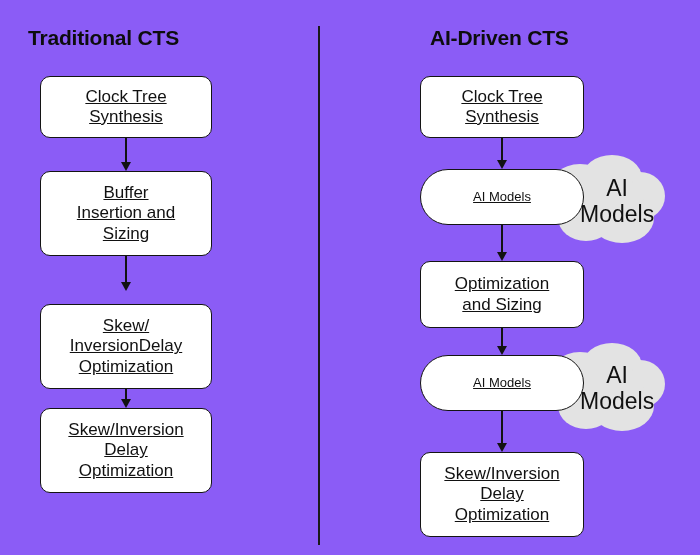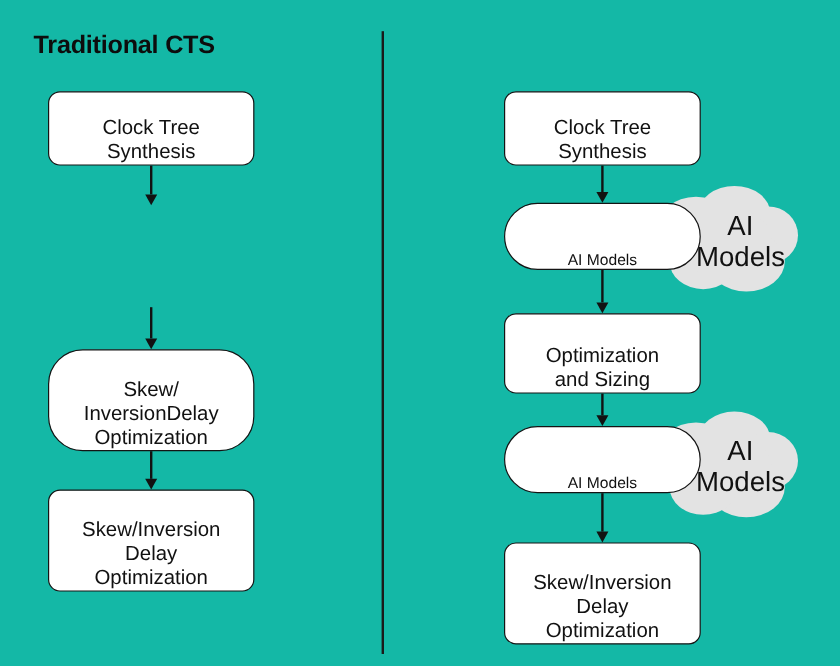--- a/index.html
+++ b/index.html
@@ -8,21 +8,21 @@
     background: #ffffff;
   }
   body {
     font-family: "Liberation Sans", sans-serif;
     -webkit-font-smoothing: antialiased;
   }
   #canvas {
     position: relative;
     width: 700px;
     height: 555px;
-    background: #14b8a6;
+    background: #8b5cf6;
     overflow: hidden;
   }
 
   
   .col-title {
     position: absolute;
     font-size: 21px;
     font-weight: bold;
     color: #0d0d0d;
     letter-spacing: -0.2px;
@@ -43,26 +43,27 @@
 
   
   .node {
     position: absolute;
     box-sizing: border-box;
     border: 1.6px solid #141414;
     border-radius: 10px;
     background: #ffffff;
     color: #111111;
     display: flex;
-    align-items: flex-end;
+    align-items: center;
     justify-content: center;
     text-align: center;
     font-size: 17px;
     line-height: 1.18;
     z-index: 3;
+    text-decoration: underline;
   }
   .node.pill {
     border-radius: 999px;
     font-size: 13px;
   }
   .node .label { display: block; padding: 0 4px; }
 
   
   .arrow {
     position: absolute;
@@ -102,39 +103,43 @@
     white-space: pre-line;
   }
 </style>
 </head>
 <body>
 
 <div id="canvas">
 
   <div class="col-title" id="title-left">Traditional CTS</div>
 
+  <div class="col-title" id="title-right">AI-Driven CTS</div>
 
   <div id="divider"></div>
 
   <div class="node" id="l-node-0" style="left:40px; top:76px; width:172px; height:62px;">
     <span class="label">Clock Tree<br>Synthesis</span>
   </div>
 
   <div class="arrow" id="l-arrow-0" style="left:125px; top:138px; width:2px; height:33px;">
     <div class="shaft" style="height:24px;"></div>
     <div class="head"></div>
   </div>
 
+  <div class="node" id="l-node-1" style="left:40px; top:171px; width:172px; height:85px;">
+    <span class="label">Buffer<br>Insertion and<br>Sizing</span>
+  </div>
 
   <div class="arrow" id="l-arrow-1" style="left:125px; top:256px; width:2px; height:35px;">
     <div class="shaft" style="height:26px;"></div>
     <div class="head"></div>
   </div>
 
-  <div class="node" id="l-node-2" style="left:40px; top:291px; width:172px; height:85px;border-radius:29px;">
+  <div class="node" id="l-node-2" style="left:40px; top:304px; width:172px; height:85px;">
     <span class="label">Skew/<br>InversionDelay<br>Optimization</span>
   </div>
 
   <div class="arrow" id="l-arrow-2" style="left:125px; top:376px; width:2px; height:32px;">
     <div class="shaft" style="height:23px;"></div>
     <div class="head"></div>
   </div>
 
   <div class="node" id="l-node-3" style="left:40px; top:408px; width:172px; height:85px;">
     <span class="label">Skew/Inversion<br>Delay<br>Optimization</span>

